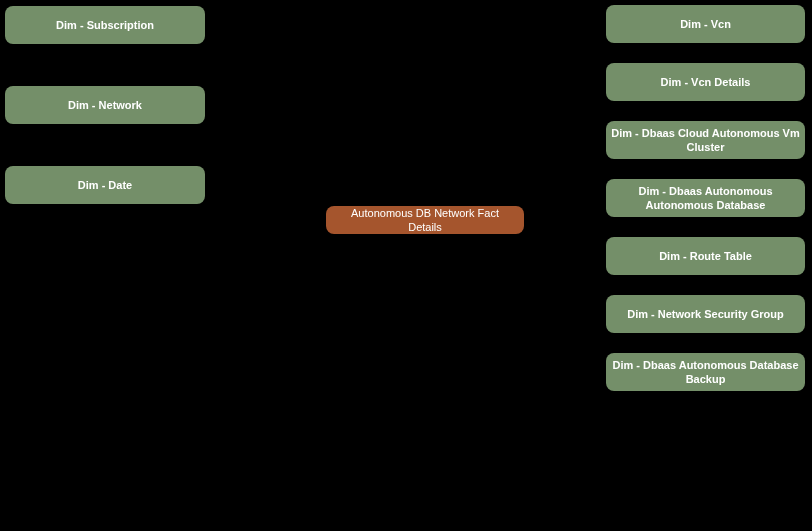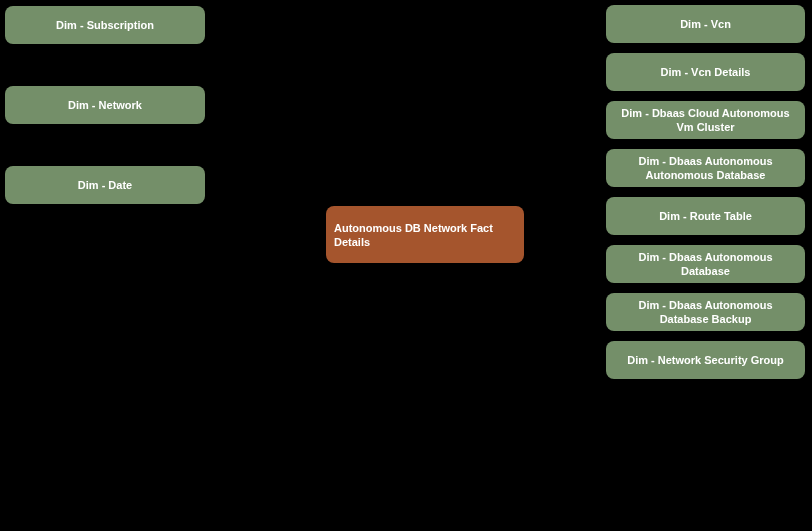--- a/index.html
+++ b/index.html
@@ -17,53 +17,53 @@
     background: var(--background);
     overflow: hidden;
     font-family: "Liberation Sans", sans-serif;
   }
   .col {
     position: absolute;
     display: flex;
     flex-direction: column;
   }
   .col-left  { left: 5px;  top: 6px;  width: 200px; gap: 42px; }
-  .col-right { left: 606px; top: 5px; width: 199px; gap: 10px; }
+  .col-right { left: 606px; top: 5px; width: 199px; gap: 20px; }
   .node {
     height: 38px;
     flex: 0 0 38px;
     border-radius: 8px;
     background: var(--dimension-fill);
     color: var(--text);
     font-size: 11px;
     font-weight: bold;
     line-height: 14px;
     display: flex;
     align-items: center;
     justify-content: center;
     text-align: center;
-    padding: 0 15px;
+    padding: 0 5px;
     cursor: default;
   }
   .fact-node {
     position: absolute;
     left: 326px;
     top: 206px;
     width: 198px;
-    height: 57px;
+    height: 28px;
     border-radius: 8px;
     background: var(--fact-fill);
     color: var(--text);
     font-size: 11px;
-    font-weight: bold;
+    font-weight: normal;
     line-height: 14px;
     display: flex;
     align-items: center;
     justify-content: center;
-    text-align: left;
+    text-align: center;
     padding: 0 8px;
     cursor: default;
   }
 </style>
 </head>
 <body>
 
 <div class="canvas">
 
   <div class="col col-left">
@@ -73,18 +73,17 @@
   </div>
 
   <div class="fact-node">Autonomous DB Network Fact Details</div>
 
   <div class="col col-right">
     <div class="node">Dim - Vcn</div>
     <div class="node">Dim - Vcn Details</div>
     <div class="node">Dim - Dbaas Cloud Autonomous Vm Cluster</div>
     <div class="node">Dim - Dbaas Autonomous Autonomous Database</div>
     <div class="node">Dim - Route Table</div>
-    <div class="node">Dim - Dbaas Autonomous Database</div>
+    <div class="node">Dim - Network Security Group</div>
     <div class="node">Dim - Dbaas Autonomous Database Backup</div>
-    <div class="node">Dim - Network Security Group</div>
   </div>
 
 </div>
 
 </body></html>

